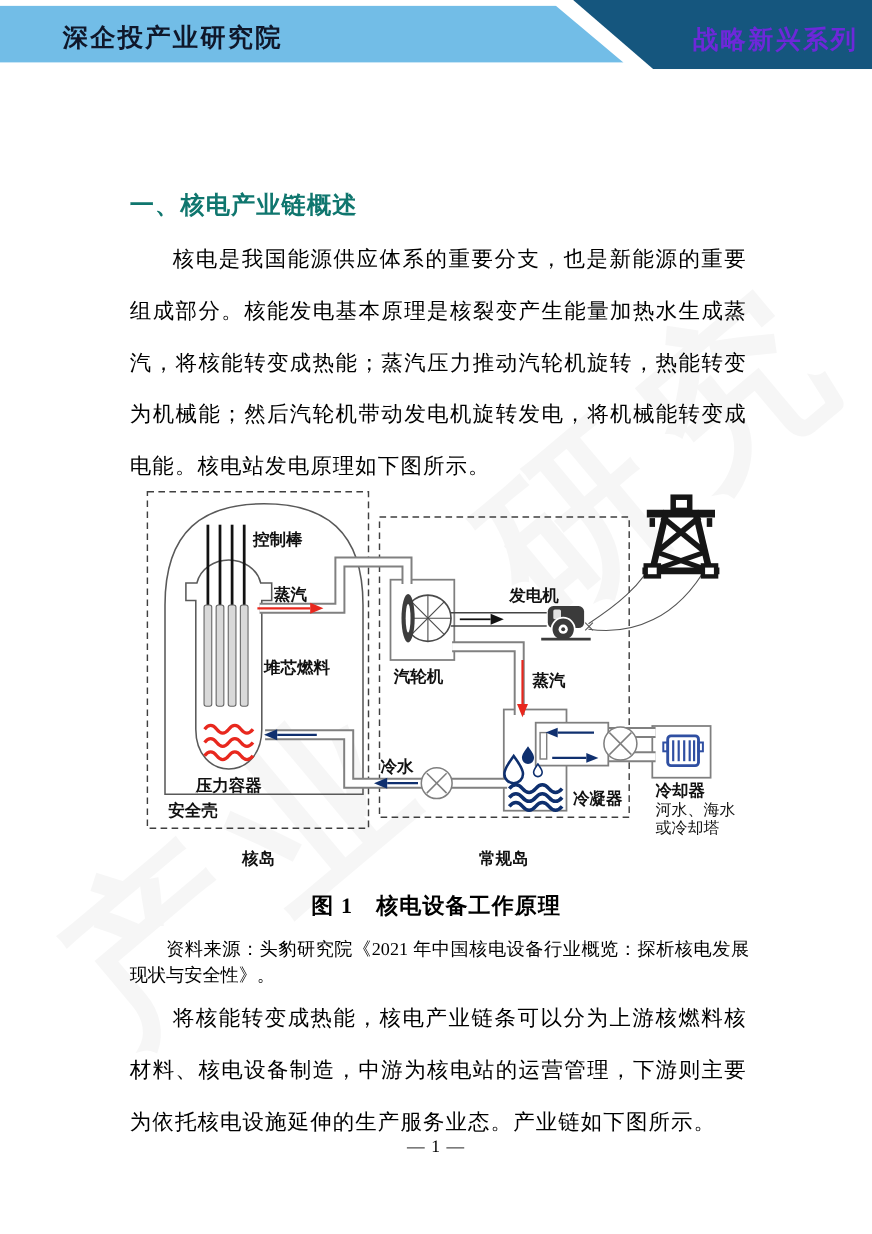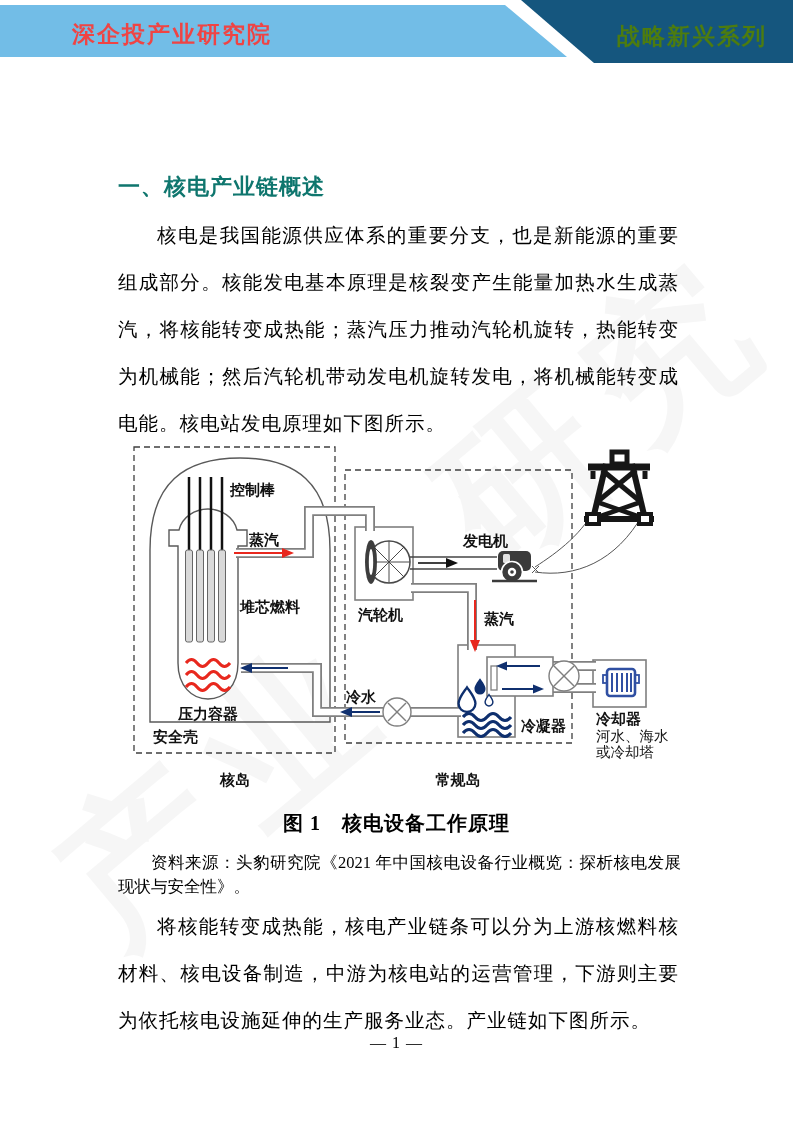--- a/index.html
+++ b/index.html
@@ -14,25 +14,25 @@
     position:absolute; top:5px; left:0; width:620px; height:52px;
     background:#72BDE7;
     clip-path:polygon(0 0, 505px 0, 567px 52px, 0 52px);
   }
   .band-dark {
     position:absolute; top:0; left:0; width:793px; height:63px;
     background:#15567E;
     clip-path:polygon(521px 0, 793px 0, 793px 63px, 594px 63px);
   }
   .brand-left {
-    position:absolute; top:19px; left:72px; color:#ef4444;
+    position:absolute; top:19px; left:57px; color:#0f172a;
     font:700 23px "Liberation Sans","DejaVu Sans",sans-serif; letter-spacing:2px;
   }
   .brand-right {
-    position:absolute; top:21px; right:26px; color:#4d7c0f;
+    position:absolute; top:21px; right:13px; color:#6d28d9;
     font:700 23px "Liberation Sans","DejaVu Sans",sans-serif; letter-spacing:2px;
   }
   
   .wm {
     position:absolute; color:rgba(125,125,125,0.07); font-weight:700;
     font-family:"Liberation Sans","DejaVu Sans",sans-serif;
     pointer-events:none; white-space:nowrap; z-index:0;
   }
   .wm1 { top:300px; left:420px; font-size:160px; letter-spacing:26px; transform:rotate(-40deg); }
   .wm2 { top:680px; left:40px;  font-size:160px; letter-spacing:26px; transform:rotate(-40deg); }

